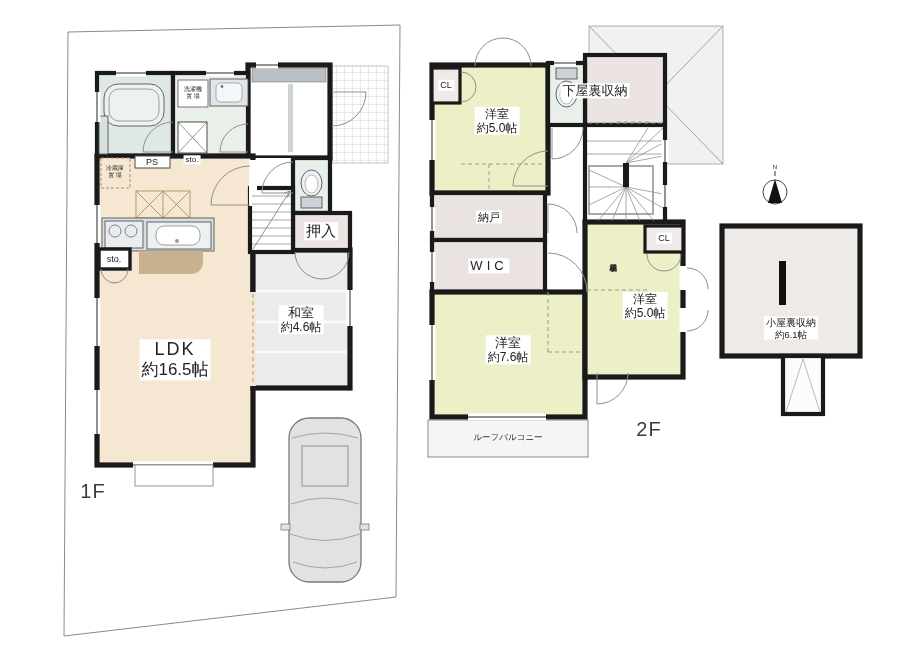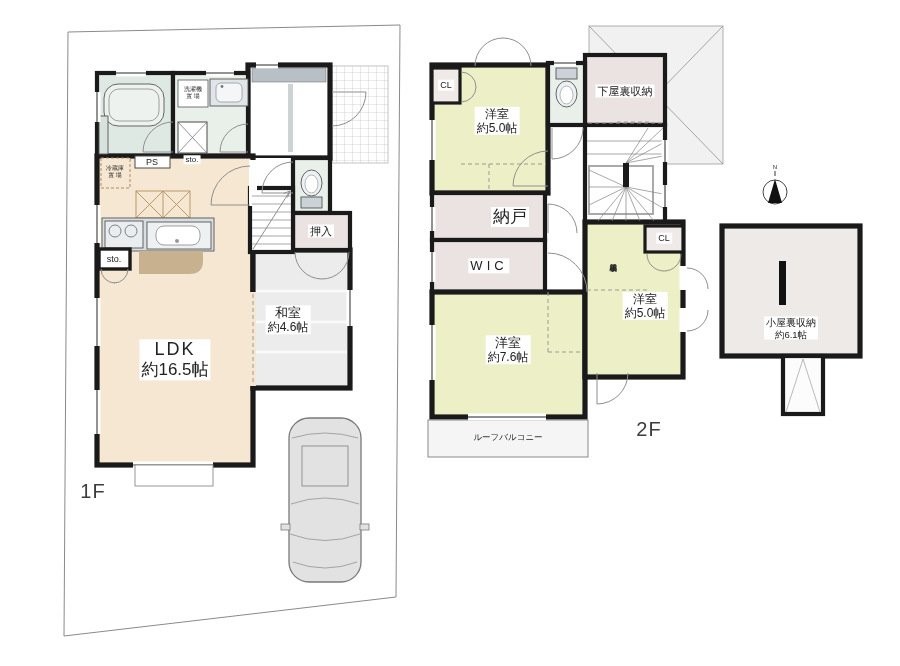--- a/index.html
+++ b/index.html
@@ -263,45 +263,45 @@
       <rect x="783" y="356" width="40" height="58" fill="#fcfcfc" stroke="#1a1a1a" stroke-width="4.2"></rect>
       <path d="M786,412 L803,359 M820,412 L803,359" stroke="#aaa" stroke-width="0.8" fill="none"></path>
     </g>
   </g>
 </svg>
 
 <div class="lbl" style="left:175px;top:360px">
   <span style="font-size:18px;letter-spacing:2px">LDK</span>
   <span style="font-size:17px">約16.5帖</span>
 </div>
-<div class="lbl" style="left:288px;top:320px">
+<div class="lbl" style="left:301px;top:320px">
   <span style="font-size:13px">和室</span>
   <span style="font-size:12px">約4.6帖</span>
 </div>
-<div class="lbl" style="left:321px;top:231px;font-size:11px">押入</div>
+<div class="lbl" style="left:321px;top:231px;font-size:15px">押入</div>
 <div class="lbl nobg" style="left:152px;top:162px;font-size:9px">PS</div>
 <div class="lbl" style="left:192px;top:160px;font-size:8px">sto.</div>
 <div class="lbl nobg" style="left:114px;top:259px;font-size:9px">sto.</div>
 <div class="lbl nobg" style="left:193px;top:93px">
   <span style="font-size:6px">洗濯機</span>
   <span style="font-size:6px">置 場</span>
 </div>
 <div class="lbl nobg" style="left:115px;top:172px">
   <span style="font-size:6px">冷蔵庫</span>
   <span style="font-size:6px">置 場</span>
 </div>
 <div class="lbl fl" style="left:93px;top:492px">1F</div>
 
 <div class="lbl" style="left:497px;top:121px">
   <span style="font-size:12px">洋室</span>
   <span style="font-size:12px">約5.0帖</span>
 </div>
 <div class="lbl" style="left:446px;top:85px;font-size:9px">CL</div>
-<div class="lbl" style="left:625px;top:91px;font-size:11px">下屋裏収納</div>
-<div class="lbl" style="left:510px;top:217px;font-size:17px">納戸</div>
+<div class="lbl" style="left:595px;top:91px;font-size:13px">下屋裏収納</div>
+<div class="lbl" style="left:489px;top:217px;font-size:11px">納戸</div>
 <div class="lbl" style="left:489px;top:266px;font-size:13px;letter-spacing:4px">WIC</div>
 <div class="lbl" style="left:508px;top:350px">
   <span style="font-size:13px">洋室</span>
   <span style="font-size:12px">約7.6帖</span>
 </div>
 <div class="lbl vert nobg" style="left:613px;top:258px;font-size:7.5px">小屋裏収納</div>
 <div class="lbl" style="left:664px;top:238px;font-size:9px">CL</div>
 <div class="lbl" style="left:645px;top:306px">
   <span style="font-size:12px">洋室</span>
   <span style="font-size:12px">約5.0帖</span>

